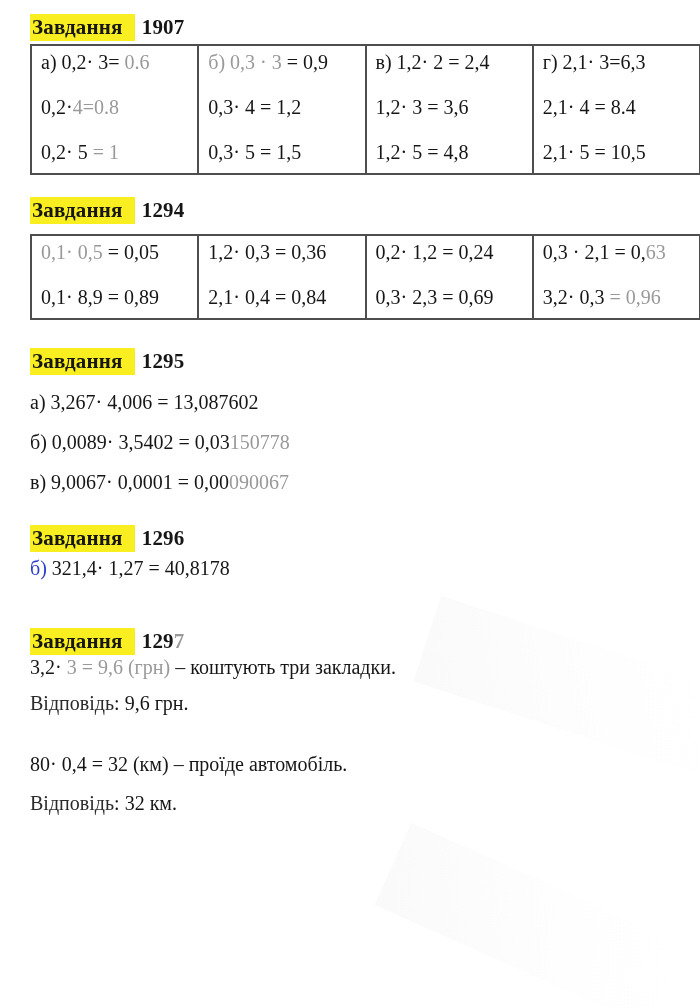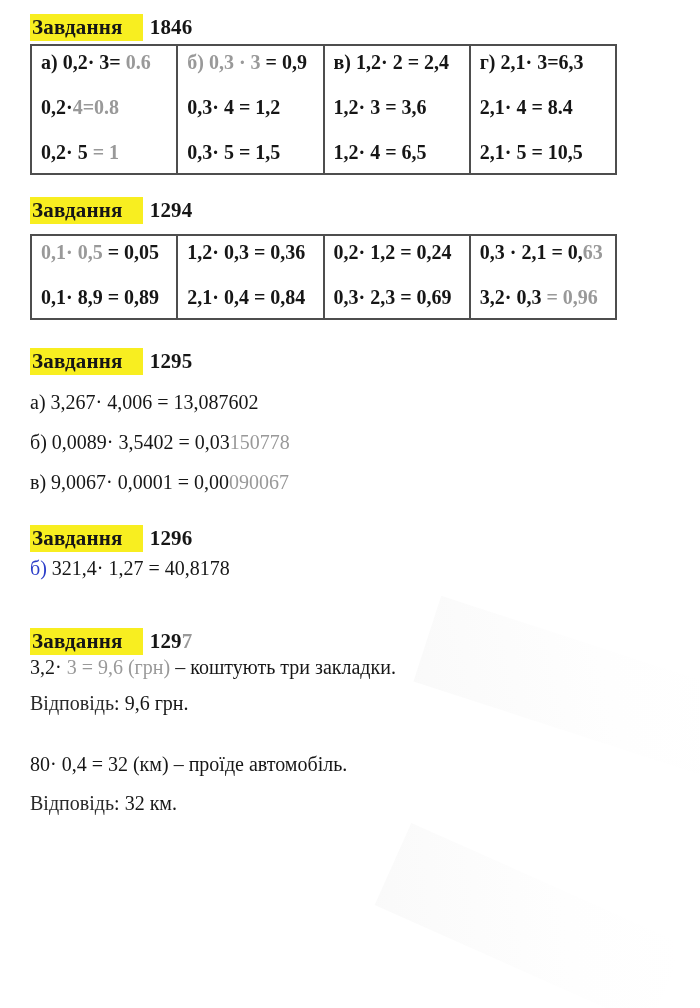--- a/index.html
+++ b/index.html
@@ -15,29 +15,28 @@
 
   .heading{
     font-weight:bold;
     font-size:21px;
     line-height:24px;
     margin:0;
     letter-spacing:.2px;
   }
   .heading .hl{
     background:#f8ee20;
-    padding:1px 20px 2px 2px;
+    padding:1px 12px 2px 2px;
   }
   .heading .num{margin-left:7px}
 
   table.tbl{
-    width:587px;
+    width:671px;
     border-collapse:collapse;
     table-layout:fixed;
-    font-weight:bold;
   }
   table.tbl td{
     border:2px solid #4e4e4e;
     vertical-align:top;
     padding:5px 4px 0 9px;
     font-size:20px;
   }
   .cell-line{
     line-height:22px;
     margin:0 0 23px 0;
@@ -82,39 +81,39 @@
   .smudge.s1{left:420px;top:640px}
   .smudge.s2{left:380px;top:880px;transform:rotate(24deg)}
 </style>
 </head>
 <body>
 
 <div class="page">
 
   <div id="sec-1293">
     <p class="heading">
-      <span class="hl">Завдання</span><span class="num"><span>1846</span></span>
+      <span class="hl">Завдання</span><span class="num"><span>1907</span></span>
     </p>
     <table class="tbl" id="tbl-1293">
       <tbody>
           <tr>
             <td>
               <div class="cell-line"><span>а) 0,2· 3= </span><span class="p-f">0.6</span></div>
               <div class="cell-line"><span>0,2·</span><span class="p-f">4=0.8</span></div>
               <div class="cell-line"><span>0,2· 5 </span><span class="p-f">= 1</span></div>
             </td>
             <td>
               <div class="cell-line"><span class="p-f">б) 0,3 · 3 </span><span>= 0,9</span></div>
               <div class="cell-line"><span>0,3· 4 = 1,2</span></div>
               <div class="cell-line"><span>0,3· 5 = 1,5</span></div>
             </td>
             <td>
               <div class="cell-line"><span>в) 1,2· 2 = 2,4</span></div>
               <div class="cell-line"><span>1,2· 3 = 3,6</span></div>
-              <div class="cell-line"><span>1,2· 4 = 6,5</span></div>
+              <div class="cell-line"><span>1,2· 5 = 4,8</span></div>
             </td>
             <td>
               <div class="cell-line"><span>г) 2,1· 3=6,3</span></div>
               <div class="cell-line"><span>2,1· 4 = 8.4</span></div>
               <div class="cell-line"><span>2,1· 5 = 10,5</span></div>
             </td>
           </tr>
         </tbody>
     </table>
   </div>

